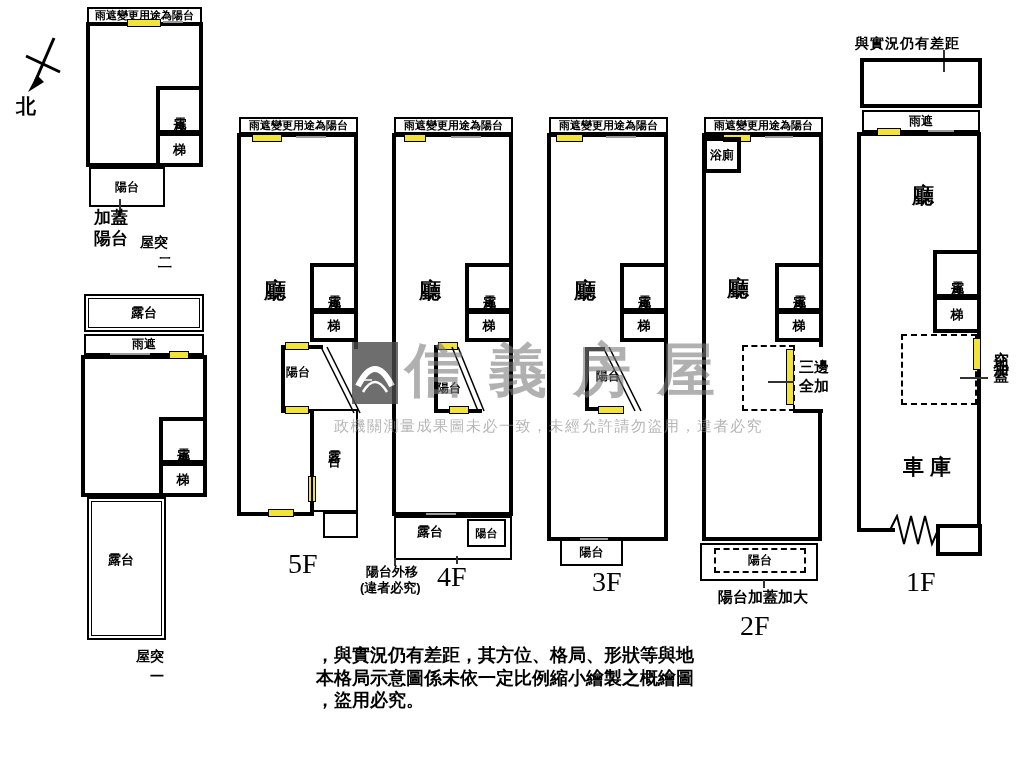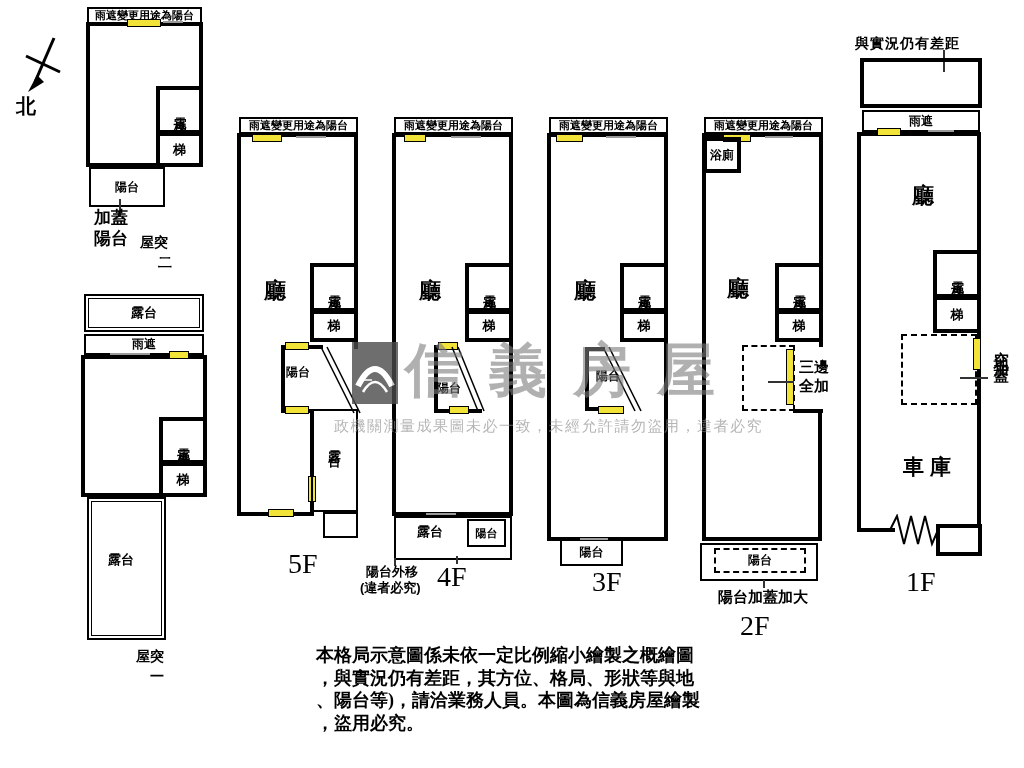--- a/index.html
+++ b/index.html
@@ -236,18 +236,17 @@
     </svg>
   </div>
   <div class="serif" style="position:absolute;left:405px;top:332px;font-size:58px;font-weight:bold;
        color:#7d7d7d;opacity:.6;letter-spacing:26px;white-space:nowrap">信義房屋</div>
   <div class="serif" style="position:absolute;left:334px;top:417px;font-size:15px;color:#8f8f8f;opacity:.65;
        letter-spacing:1.5px;white-space:nowrap">政機關測量成果圖未必一致，未經允許請勿盜用，違者必究</div>
 </div>
 
 <div class="unit serif">
   <div style="position:absolute;left:316px;top:644px;font-size:18px;font-weight:bold;line-height:22.5px;white-space:nowrap">
+    <div>，與實況仍有差距，其方位、格局、形狀等與地</div>
     <div>本格局示意圖係未依一定比例縮小繪製之概繪圖</div>
-    <div>，與實況仍有差距，其方位、格局、形狀等與地</div>
-    <div>、陽台等)，請洽業務人員。本圖為信義房屋繪製</div>
     <div>，盜用必究。</div>
   </div>
 </div>
 
 </body></html>

